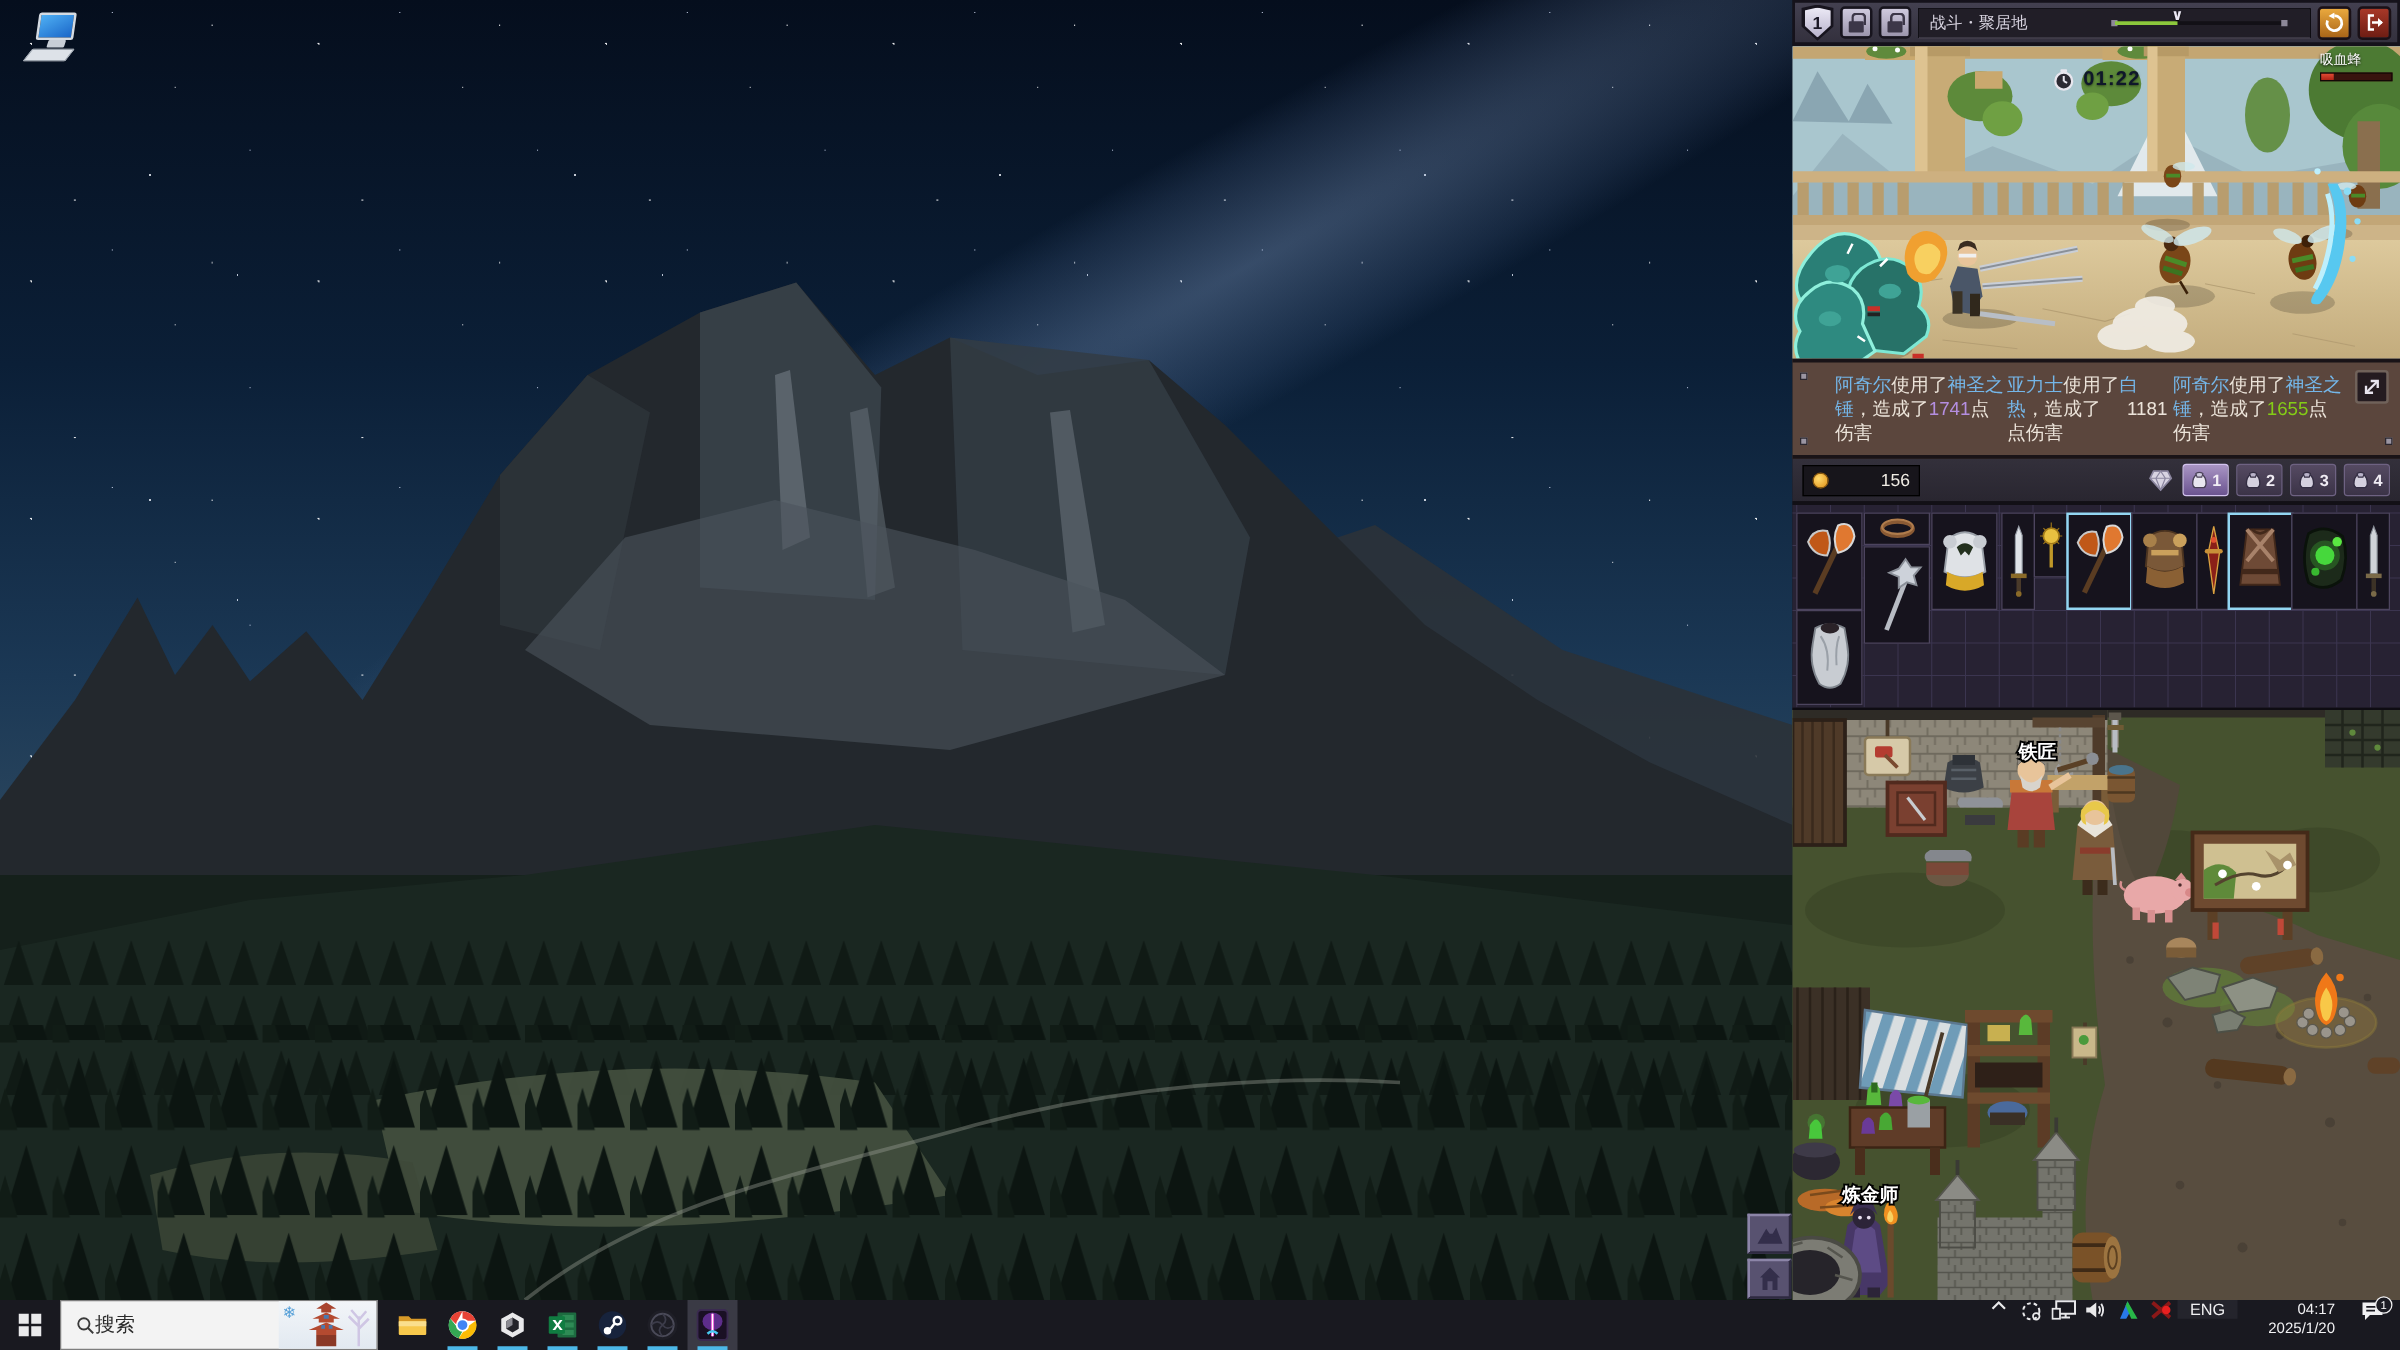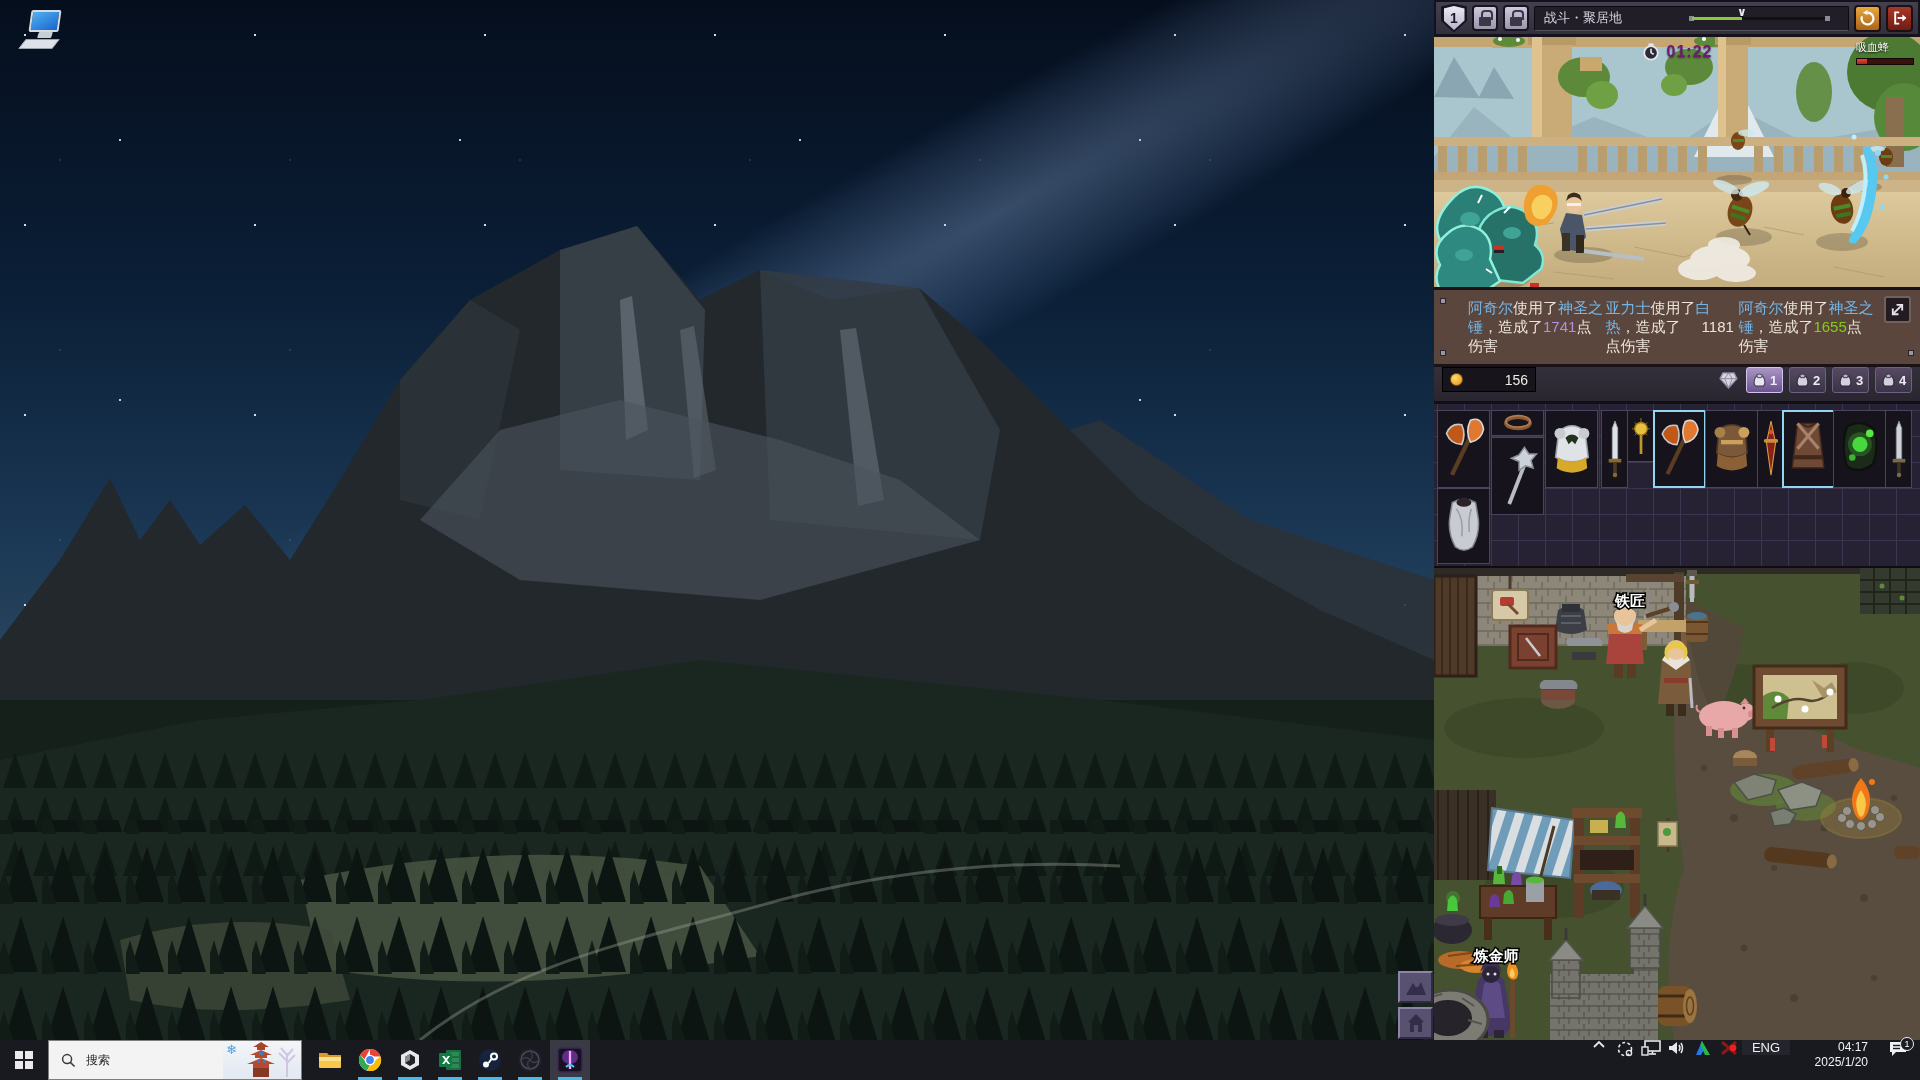--- a/index.html
+++ b/index.html
@@ -58,37 +58,37 @@
   .trk:before,.trk:after{content:"";position:absolute;top:-1px;width:5px;height:5px;background:#8d8898}
   .trk:before{left:-3px}.trk:after{right:-3px}
   .trk-marker{position:absolute;top:-12px;transform:translateX(-50%);color:#ece8f4;font-size:12px;font-weight:bold;text-shadow:0 1px 1px #000}
   .iconbtn{width:27px;height:27px;border:2px solid #1a1016;border-radius:4px;display:flex;align-items:center;justify-content:center;flex:none;cursor:pointer}
   .refresh{background:linear-gradient(#eaa93e,#a96418)}
   .exit{background:linear-gradient(#a83828,#6e1d13)}
 
   
   .battle{position:relative;height:250px;overflow:hidden;background:#a9c3cb;cursor:pointer}
   .battle svg.scene{position:absolute;inset:0}
-  .timer{position:absolute;left:0;right:0;top:6px;display:flex;justify-content:center;align-items:center;gap:7px;
-    color:#701a75;font-weight:bold;font-size:16px;letter-spacing:1px;text-shadow:0 1px 2px rgba(0,0,0,.55)}
+  .timer{position:absolute;left:0;right:0;top:18px;display:flex;justify-content:center;align-items:center;gap:7px;
+    color:#0f172a;font-weight:bold;font-size:16px;letter-spacing:1px;text-shadow:0 1px 2px rgba(0,0,0,.55)}
   .enemy{position:absolute;right:6px;top:3px;width:58px;color:#fff;font-size:11px;text-shadow:0 1px 2px #000}
   .ehp{margin-top:3px;height:7px;background:#38130e;border:1px solid #140806}
   .ehp-fill{height:100%;background:linear-gradient(#e04a34,#b02416)}
 
   
   .log{position:relative;height:80px;background:#5b463d;border-top:3px solid #191317;border-bottom:3px solid #191317;
     padding:9px 44px 8px 34px;display:flex;flex-direction:row;justify-content:space-between;font-size:15px;color:#ece4da}
   .log .n{color:#74b6e8}
   .expand{position:absolute;right:9px;top:6px;width:27px;height:27px;background:#241b20;border:2px solid #70625a;border-radius:3px;cursor:pointer;
     display:flex;align-items:center;justify-content:center}
   .rivet{position:absolute;width:6px;height:6px;background:#9a95a2;border:1px solid #2a262e}
 
   
   .cur{height:37px;background:linear-gradient(#33303b,#292630);border-bottom:3px solid #121016;
-    display:flex;align-items:flex-start;padding:0 8px}
+    display:flex;align-items:center;padding:0 8px}
   .goldfield{width:94px;height:25px;background:#17151b;border:1px solid #000;display:flex;align-items:center;padding:0 7px}
   .coin{width:13px;height:13px;border-radius:50%;background:radial-gradient(circle at 35% 35%,#ffd96c,#e09018);border:1px solid #8a5a10;flex:none}
   .goldval{margin-left:auto;color:#f0ece4;font-size:14px}
   .bagrow{margin-left:auto;display:flex;gap:6px;align-items:center}
   .gembtn{width:24px;height:24px;display:flex;align-items:center;justify-content:center;cursor:pointer}
   .bag{width:37px;height:26px;border-radius:3px;display:flex;align-items:center;justify-content:center;gap:3px;
     font-size:13px;font-weight:bold;color:#f0ecf4;cursor:pointer}
   .bag.active{background:linear-gradient(#a995c4,#6b5490);border:1px solid #d2c2ee}
   .bag.idle{background:linear-gradient(#554a62,#3b3347);border:1px solid #6e6282}
 
@@ -107,21 +107,21 @@
   .edge-btns{position:absolute;left:1398px;top:971px;width:35px}
   .edge-btn{width:35px;height:32px;margin-bottom:4px;background:#585270;border:2px solid #8c85a8;
     border-right-color:#2e2a40;border-bottom-color:#2e2a40;display:flex;align-items:center;justify-content:center;cursor:pointer}
 
   
   .taskbar{position:absolute;left:0;top:1040px;width:1920px;height:40px;background:#191920;display:flex;align-items:stretch}
   .start{width:48px;display:flex;align-items:center;justify-content:center;cursor:pointer}
   .winlogo{display:grid;grid-template-columns:8px 8px;grid-template-rows:8px 8px;gap:2px}
   .winlogo div{background:#eaeaec}
   .searchbox{width:254px;background:#f3f3f3;border:1px solid #7e7e7e;display:flex;align-items:center;padding-left:12px;cursor:text}
-  .searchtxt{color:#2b2b2b;font-size:12px;margin-left:10px}
+  .searchtxt{color:#2b2b2b;font-size:16px;}
   .winter{margin-left:auto;width:78px;height:38px;position:relative;background:linear-gradient(#f2f5f8,#e2e9f1);overflow:hidden}
   .flake{position:absolute;left:3px;top:1px;color:#57a0d8;font-size:13px}
   .apps{display:flex;align-items:stretch;margin-left:8px}
   .app{position:relative;width:40px;display:flex;align-items:center;justify-content:center;cursor:pointer}
   .app.active{background:#3a3a45}
   .app .run{position:absolute;bottom:0;left:8px;width:24px;height:3px;background:#4cb8e8}
   .tray{margin-left:auto;display:flex;align-items:flex-start}
   .tray-ic{width:26px;display:flex;align-items:center;justify-content:center;color:#e8e8ea;cursor:pointer}
   .lang{width:48px;display:flex;align-items:center;justify-content:center;color:#f0f0f2;font-size:13px;cursor:pointer;background:#24242c}
   .clock{width:86px;display:flex;flex-direction:column;align-items:flex-end;justify-content:center;padding-right:8px;

